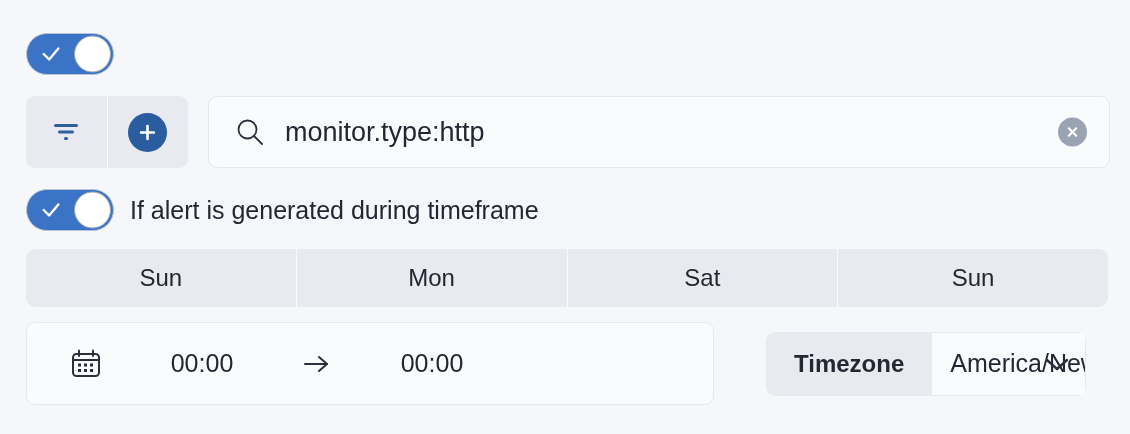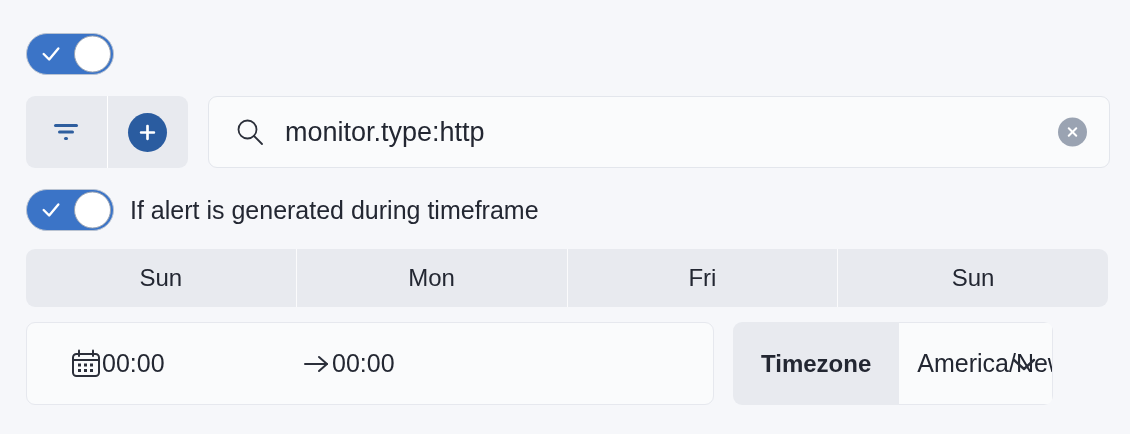--- a/index.html
+++ b/index.html
@@ -128,27 +128,27 @@
     width: 688px; height: 83px;
     background: #fafbfc;
     border: 1px solid #e6e8ee;
     border-radius: 9px;
     display: flex; align-items: center;
     flex: none;
   }
   .cal-icon { margin-left: 43px; width: 32px; height: 32px; flex: none; }
   .time-val {
     font-size: 25px; color: #232732;
-    width: 200px; 
+    width: 200px; text-align: center;
   }
   .arrow-icon { width: 30px; height: 22px; flex: none; }
 
   .timezone {
-    margin-left: 19px;
-    height: 83px;
+    margin-left: 52px;
+    height: 64px;
     display: flex;
     border-radius: 9px;
     overflow: hidden;
     flex: none;
     text-align: right;
   }
   .tz-label {
     background: #e8eaef;
     display: flex; align-items: center;
     padding: 0 28px;
@@ -233,21 +233,21 @@
         <polyline points="4,12 10,18 20,6" fill="none" stroke="#ffffff" stroke-width="2.6" stroke-linecap="round" stroke-linejoin="round"></polyline>
       </svg>
       <div class="knob"></div>
     </div>
     <div class="toggle-label">If alert is generated during timeframe</div>
   </div>
 
   <div id="days-row">
     <div class="day">Sun</div>
     <div class="day">Mon</div>
-    <div class="day">Fri</div>
+    <div class="day">Sat</div>
     <div class="day">Sun</div>
   </div>
 
   <div id="bottom-row">
     <div class="time-picker">
       <svg class="cal-icon" viewBox="0 0 32 32">
         <rect x="3" y="6" width="26" height="22" rx="3.5" fill="none" stroke="#2b2f3a" stroke-width="2"></rect>
         <line x1="9" y1="2.5" x2="9" y2="8" stroke="#2b2f3a" stroke-width="2" stroke-linecap="round"></line>
         <line x1="23" y1="2.5" x2="23" y2="8" stroke="#2b2f3a" stroke-width="2" stroke-linecap="round"></line>
         <line x1="3" y1="12" x2="29" y2="12" stroke="#2b2f3a" stroke-width="2"></line>

